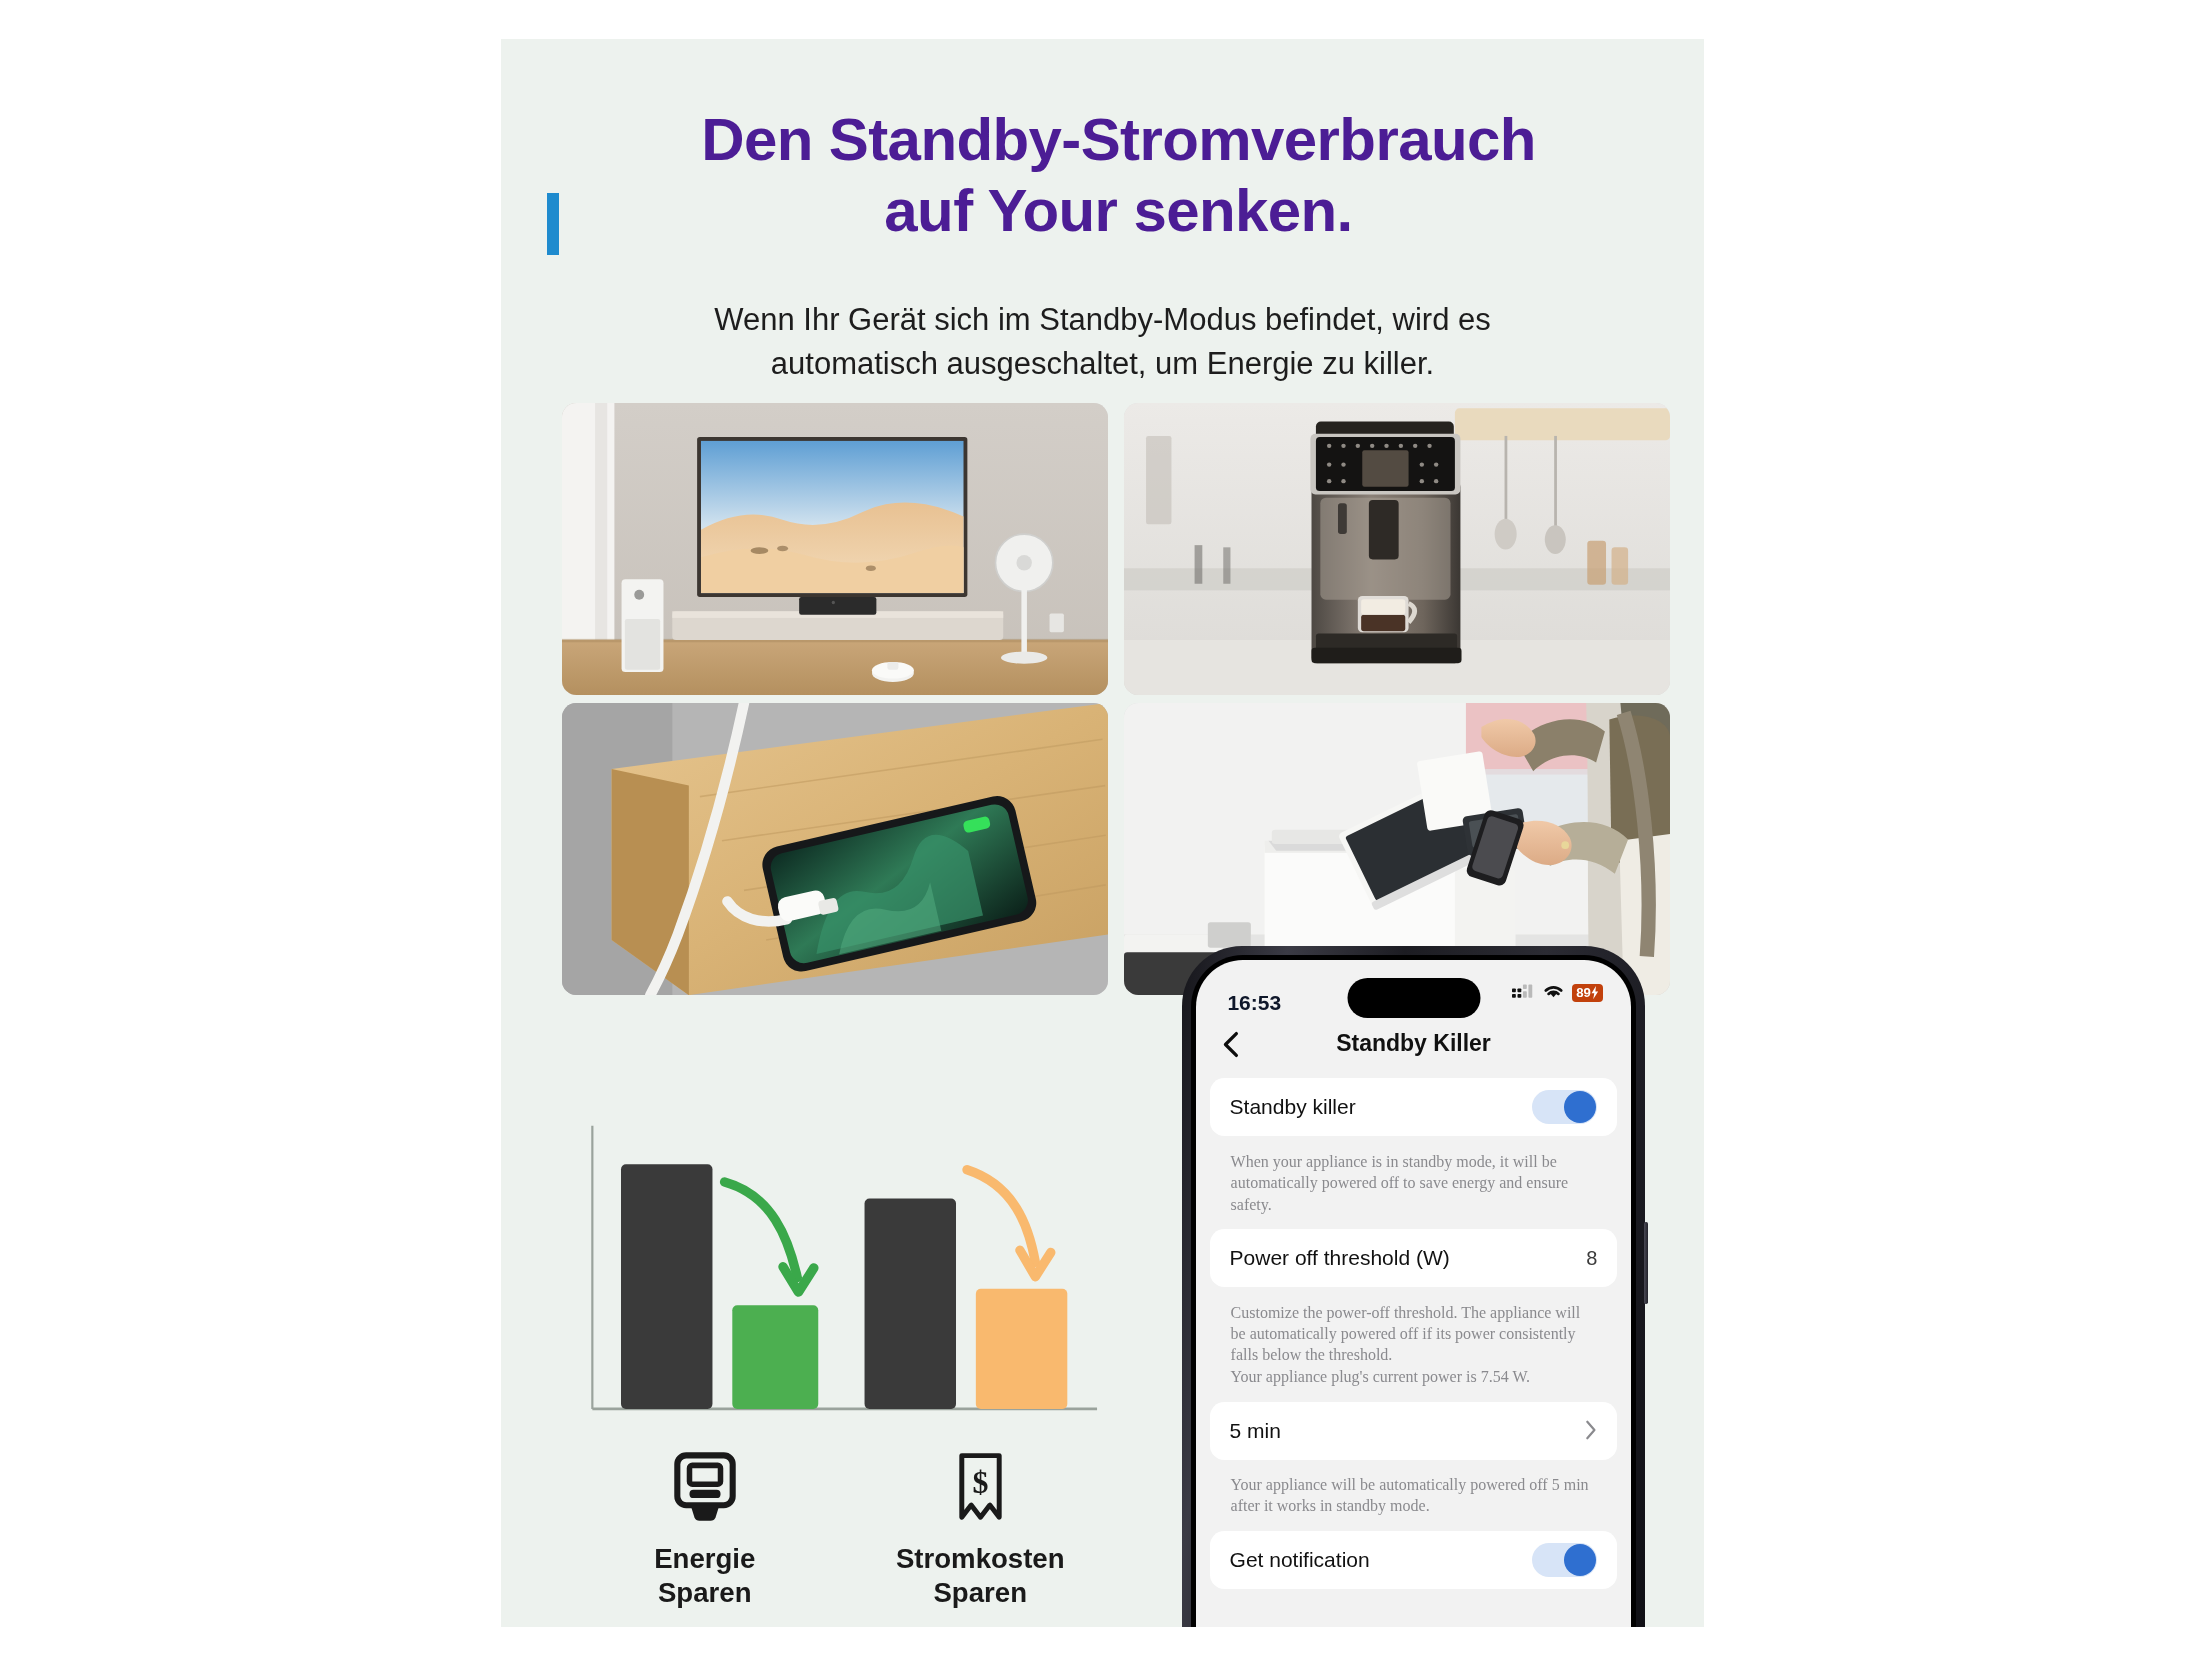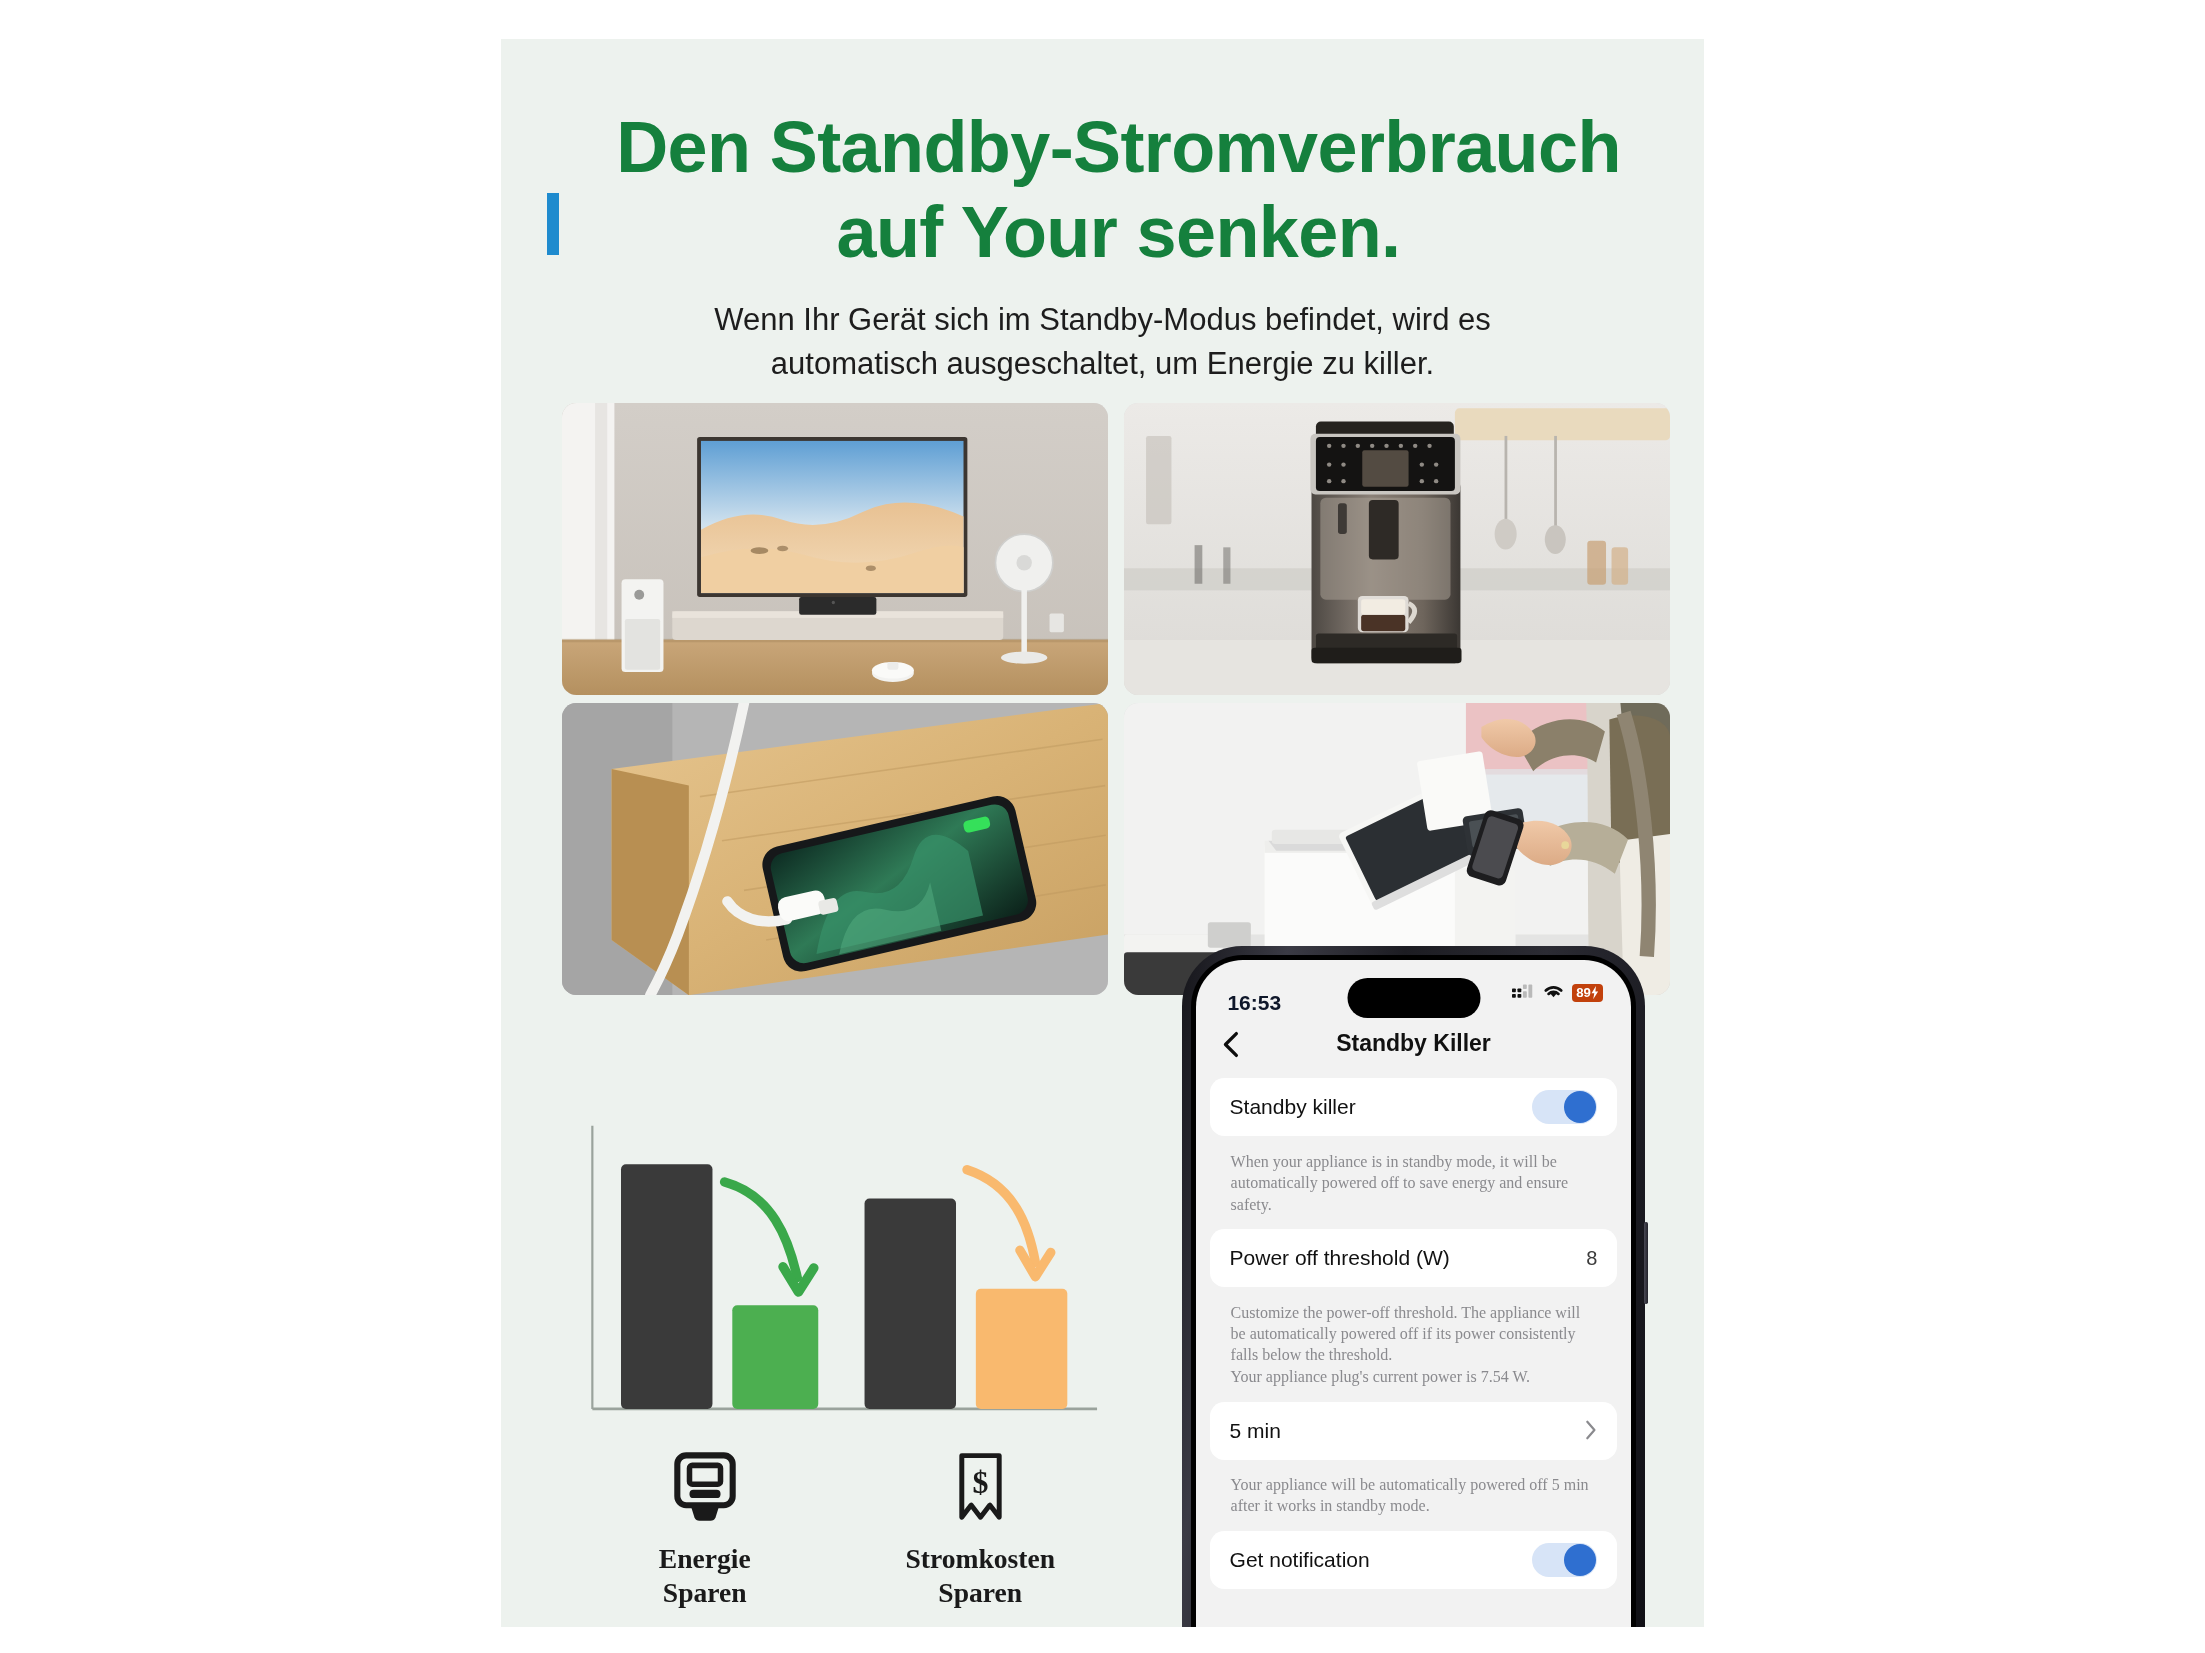--- a/index.html
+++ b/index.html
@@ -19,22 +19,22 @@
     background:#edf2ee;
     overflow:hidden;
   }
 
   
   #headline-wrap {
     position:absolute; left:0; top:66px; width:100%;
     text-align:center;
   }
   #headline {
-    color:#15803d;
-    font-size:72px;
+    color:#4c1d95;
+    font-size:60px;
     font-weight:bold;
     line-height:1.18;
     letter-spacing:-0.6px;
     display:inline-block;
     position:relative;
     max-width:1048px;
     margin-left:32px;
   }
   #accent-bar {
     position:absolute;
@@ -78,21 +78,21 @@
   #benefit-row {
     position:absolute; left:0; top:331px; width:551px;
     display:flex; justify-content:space-around;
   }
   .benefit { width:232px; text-align:center; }
   .benefit-icon { height:72px; display:flex; align-items:center; justify-content:center; }
   .benefit-label {
     margin-top:19px;
     font-size:27.6px; font-weight:bold; color:#1a1a1a; line-height:1.25;
   }
-  .bl-line { display:block;font-family:Liberation Serif, serif; }
+  .bl-line { display:block; }
 
   
   #phone {
     position:absolute;
     left:681px; top:907px;
     width:463px; height:717px;
   }
   #phone-frame {
     position:absolute; inset:0;
     background:linear-gradient(100deg,#15151a 0%,#3b3b45 18%,#1c1c22 38%,#2b2b33 62%,#0f0f14 100%);

